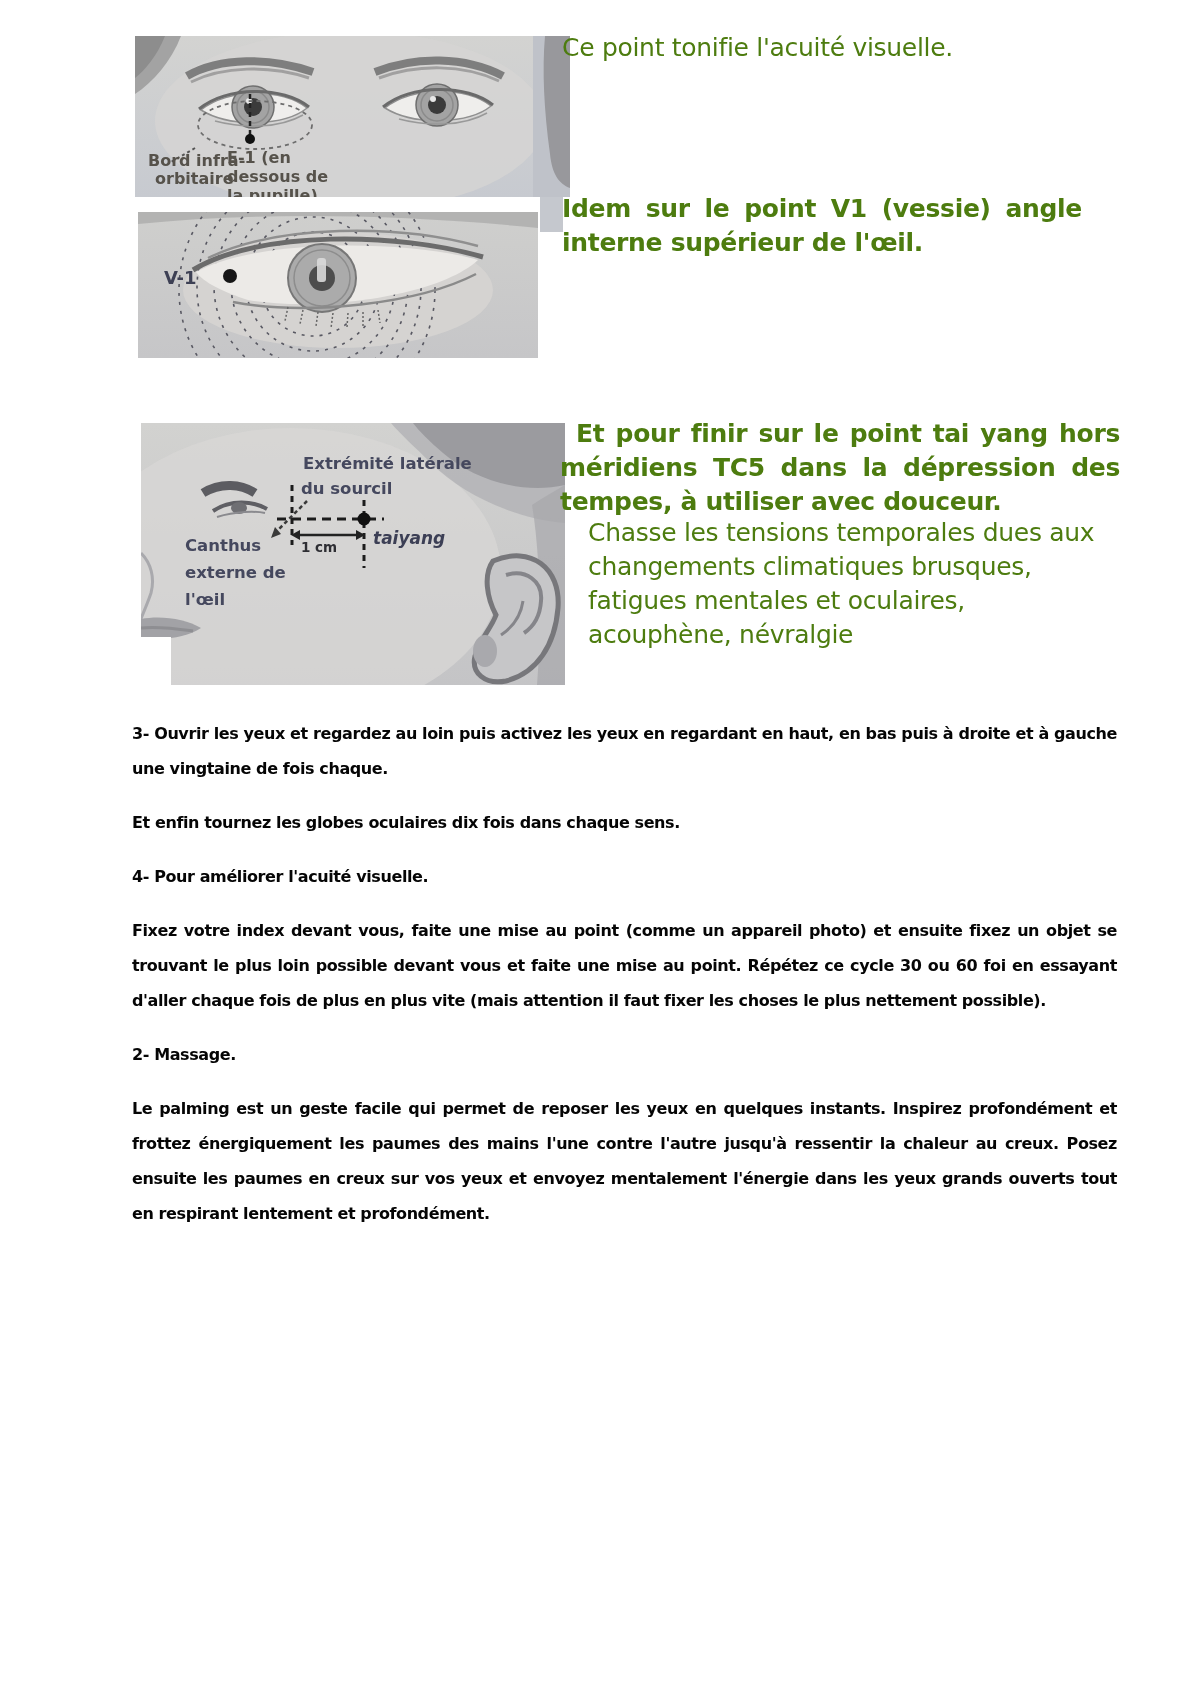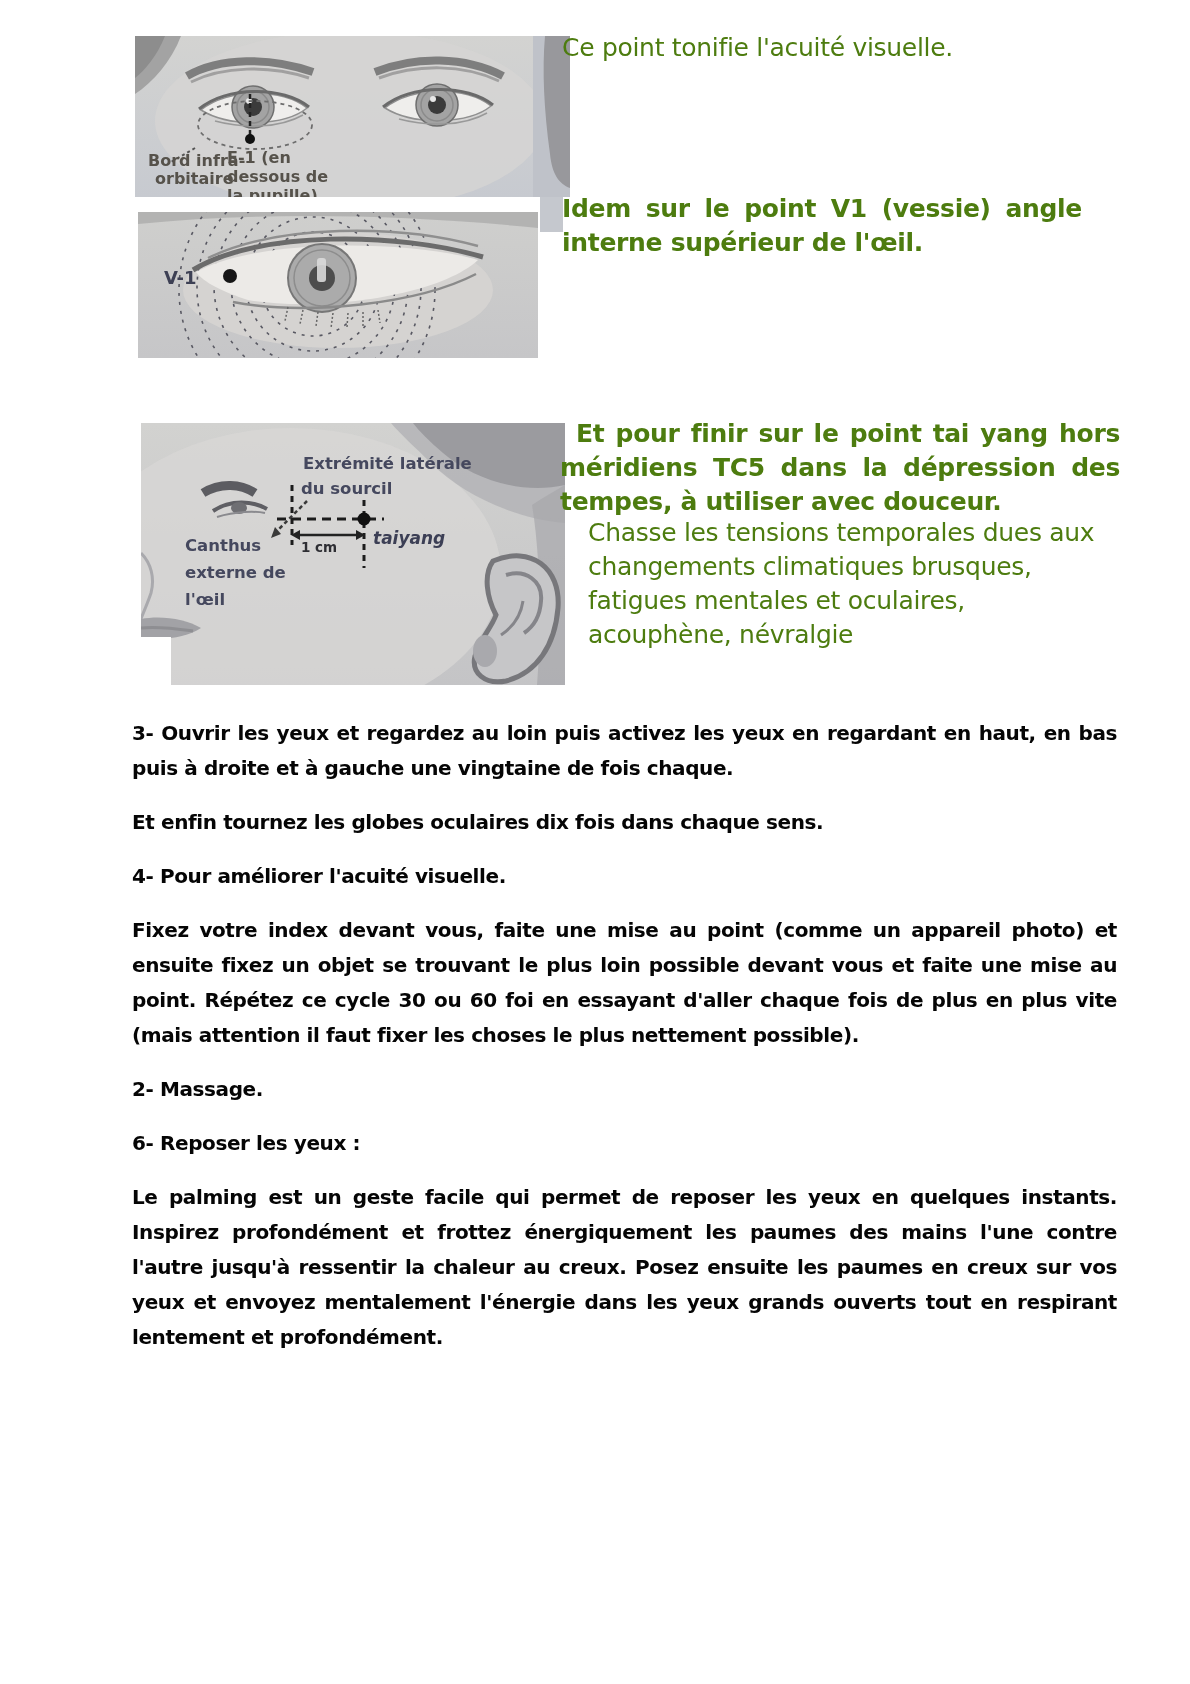--- a/index.html
+++ b/index.html
@@ -7,21 +7,21 @@
         font-family:"DejaVu Sans",sans-serif;color:#000;}
   .fig{position:absolute;}
   .fig svg{display:block;}
   
   .ann{position:absolute;font-size:25px;line-height:34px;letter-spacing:-0.3px;color:#4d7c0f;}
   .ann.bold{font-weight:bold;}
   .ann.just{text-align:justify;}
   .indent1{text-indent:16px;}
   
   .body-col{position:absolute;left:132px;top:716px;width:985px;}
-  .body-col p{margin:0 0 19px 0;font-size:20px;line-height:35px;font-weight:bold;
+  .body-col p{margin:0 0 19px 0;font-size:16px;line-height:35px;font-weight:bold;
               letter-spacing:-0.4px;text-align:justify;color:#050505;}
   .body-col p.head{text-align:left;}
   .u{text-decoration:underline;text-decoration-thickness:2px;text-underline-offset:4px;}
   .tab{position:absolute;background:#c5c8ce;}
   svg text{font-family:"DejaVu Sans",sans-serif;}
 </style>
 </head>
 <body>
 
 <div class="page">
@@ -199,17 +199,16 @@
   <div class="ann" style="left:560px;top:516px;width:520px;margin-left:28px;">
     <span>Chasse les tensions temporales dues aux changements climatiques brusques, fatigues mentales et oculaires, acouphène, névralgie</span>
   </div>
 
   <div class="body-col">
     <p><span>3- Ouvrir les yeux et regardez au loin puis activez les yeux en regardant en haut, en bas puis à droite et à gauche une vingtaine de fois chaque.</span></p>
     <p class="head"><span>Et enfin tournez les globes oculaires dix fois dans chaque sens.</span></p>
     <p class="head"><span>4- Pour améliorer l'acuité visuelle.</span></p>
     <p><span>Fixez votre index devant vous, faite une mise au point (comme un appareil photo) et ensuite fixez un objet se trouvant le plus loin possible devant vous et faite une mise au point. Répétez ce cycle 30 ou 60 foi en essayant d'aller chaque fois de plus en plus vite (mais attention il faut fixer les choses le plus nettement possible).</span></p>
     <p class="head"><span>2- Massage.</span></p>
-    <p class="head"><span>6- Reposer les yeux :</span></p>
     <p><span>Le palming est un geste facile qui permet de reposer les yeux en quelques instants. Inspirez profondément et frottez énergiquement les paumes des mains l'une contre l'autre jusqu'à ressentir la chaleur au creux. Posez ensuite les paumes en creux sur vos yeux et envoyez mentalement l'énergie dans les yeux grands ouverts tout en respirant lentement et profondément.</span></p>
   </div>
 
 </div>
 
 </body></html>

